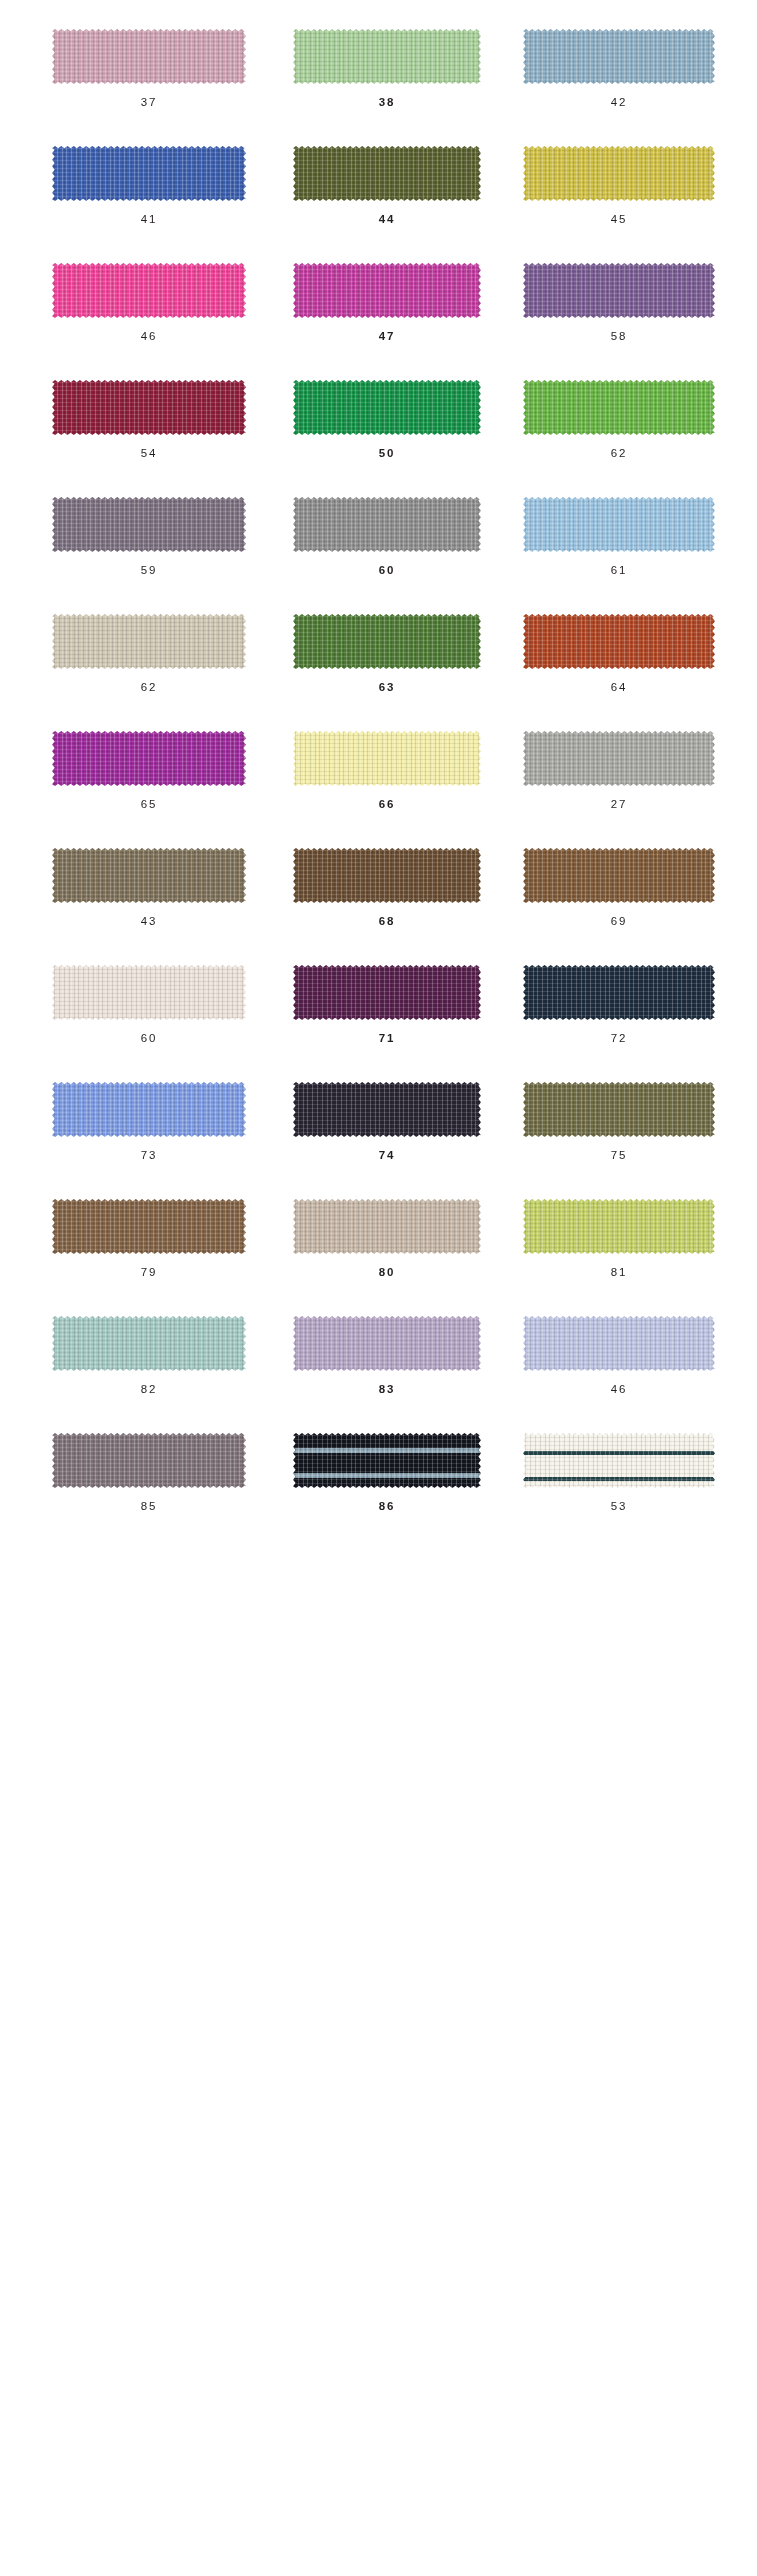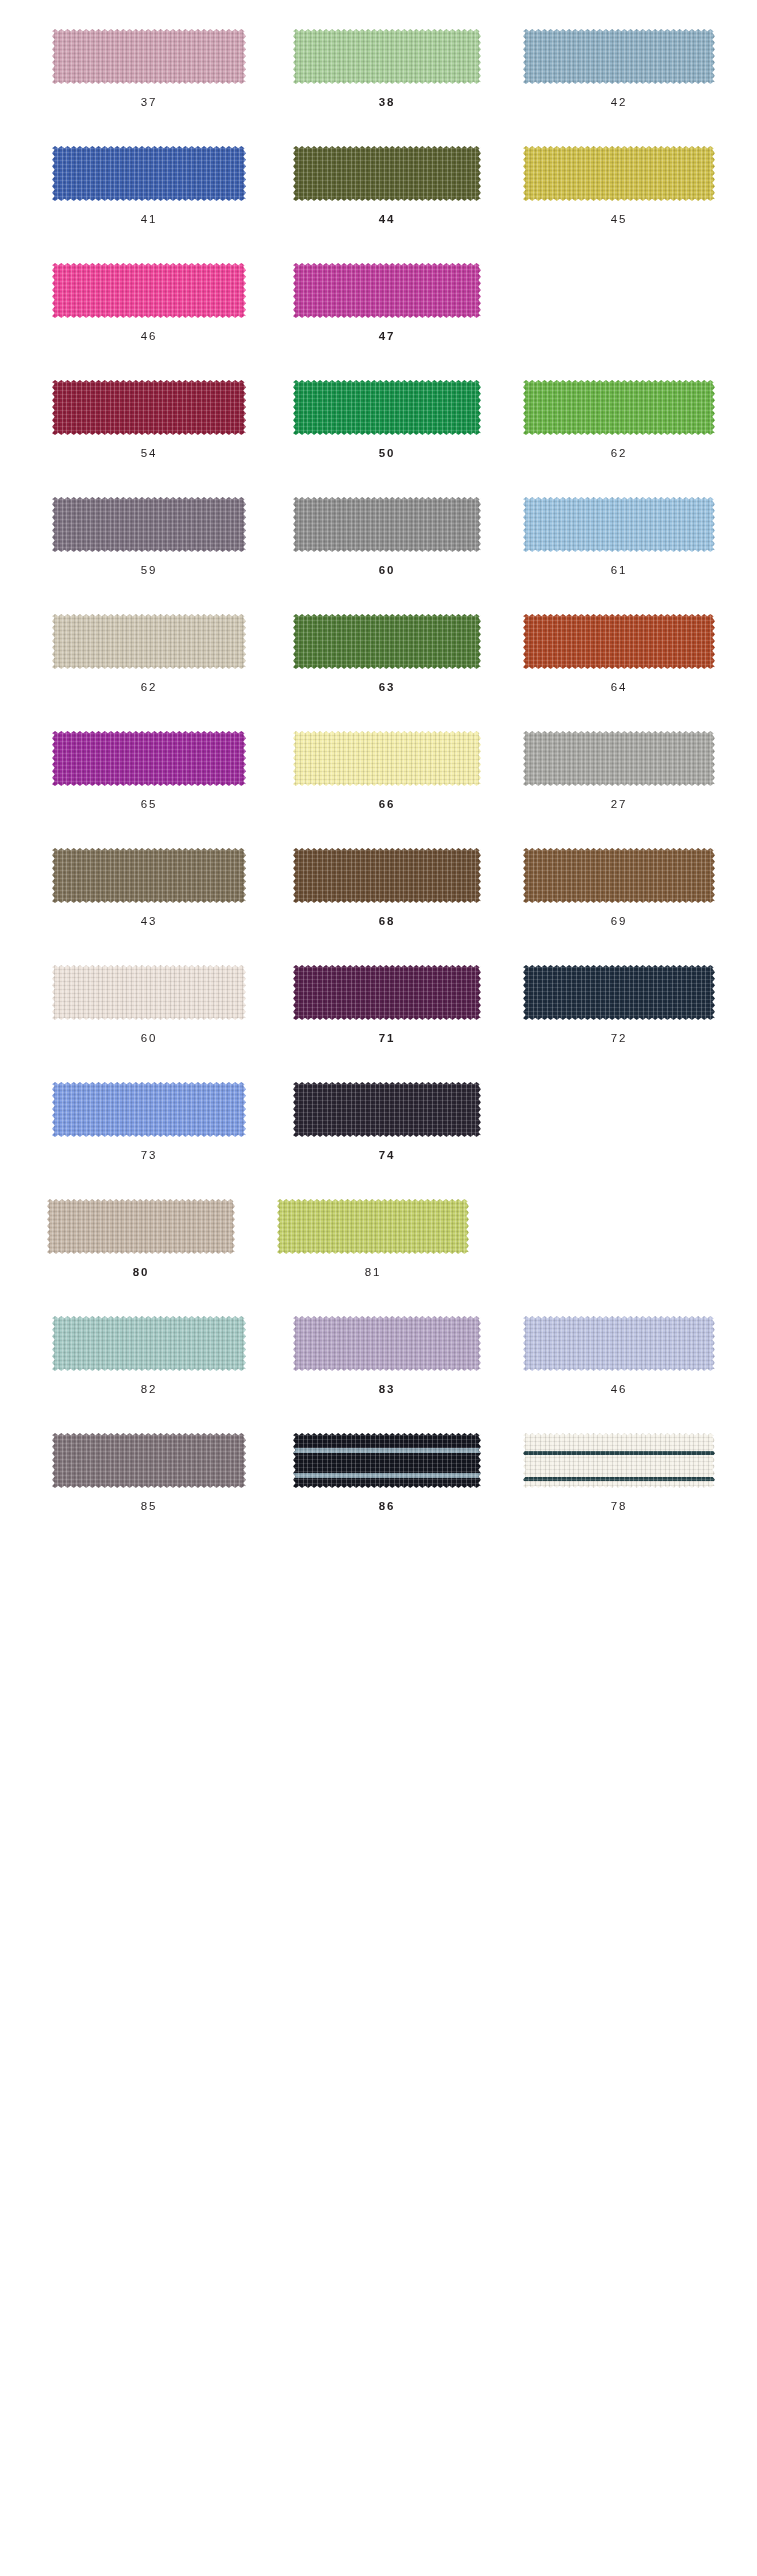--- a/index.html
+++ b/index.html
@@ -179,20 +179,26 @@
           <div class="swatch-fabric" style="background: rgb(240, 68, 154);"></div>
         </div>
         <div class="swatch-label">46</div>
       </div>
       <div class="swatch-cell col-1">
         <div class="swatch-chip">
           <div class="swatch-fabric" style="background: rgb(191, 61, 158);"></div>
         </div>
         <div class="swatch-label">47</div>
       </div>
+      <div class="swatch-cell col-2">
+        <div class="swatch-chip">
+          <div class="swatch-fabric" style="background: rgb(122, 93, 147);"></div>
+        </div>
+        <div class="swatch-label">58</div>
+      </div>
     </div>
     <div class="swatch-row">
       <div class="swatch-cell col-0">
         <div class="swatch-chip">
           <div class="swatch-fabric" style="background: rgb(142, 31, 60);"></div>
         </div>
         <div class="swatch-label">54</div>
       </div>
       <div class="swatch-cell col-1">
         <div class="swatch-chip">
@@ -313,22 +319,34 @@
           <div class="swatch-fabric" style="background: rgb(126, 156, 227);"></div>
         </div>
         <div class="swatch-label">73</div>
       </div>
       <div class="swatch-cell col-1">
         <div class="swatch-chip">
           <div class="swatch-fabric" style="background: rgb(42, 37, 50);"></div>
         </div>
         <div class="swatch-label">74</div>
       </div>
-    </div>
-    <div class="swatch-row">
+      <div class="swatch-cell col-2">
+        <div class="swatch-chip">
+          <div class="swatch-fabric" style="background: rgb(111, 108, 71);"></div>
+        </div>
+        <div class="swatch-label">75</div>
+      </div>
+    </div>
+    <div class="swatch-row">
+      <div class="swatch-cell col-0">
+        <div class="swatch-chip">
+          <div class="swatch-fabric" style="background: rgb(131, 99, 70);"></div>
+        </div>
+        <div class="swatch-label">79</div>
+      </div>
       <div class="swatch-cell col-1">
         <div class="swatch-chip">
           <div class="swatch-fabric" style="background: rgb(198, 183, 168);"></div>
         </div>
         <div class="swatch-label">80</div>
       </div>
       <div class="swatch-cell col-2">
         <div class="swatch-chip">
           <div class="swatch-fabric" style="background: rgb(195, 208, 106);"></div>
         </div>
@@ -371,17 +389,17 @@
         </div>
         <div class="swatch-label">86</div>
       </div>
       <div class="swatch-cell col-2">
         <div class="swatch-chip">
           <div class="swatch-fabric" style="background: rgb(245, 242, 233);">
             <div class="stripe" style="background: rgb(39, 70, 76); top: 32%; height: 8%;"></div>
             <div class="stripe" style="background: rgb(39, 70, 76); top: 80%; height: 8%;"></div>
           </div>
         </div>
-        <div class="swatch-label">78</div>
+        <div class="swatch-label">53</div>
       </div>
     </div>
   </div>
 
 
 </body></html>

